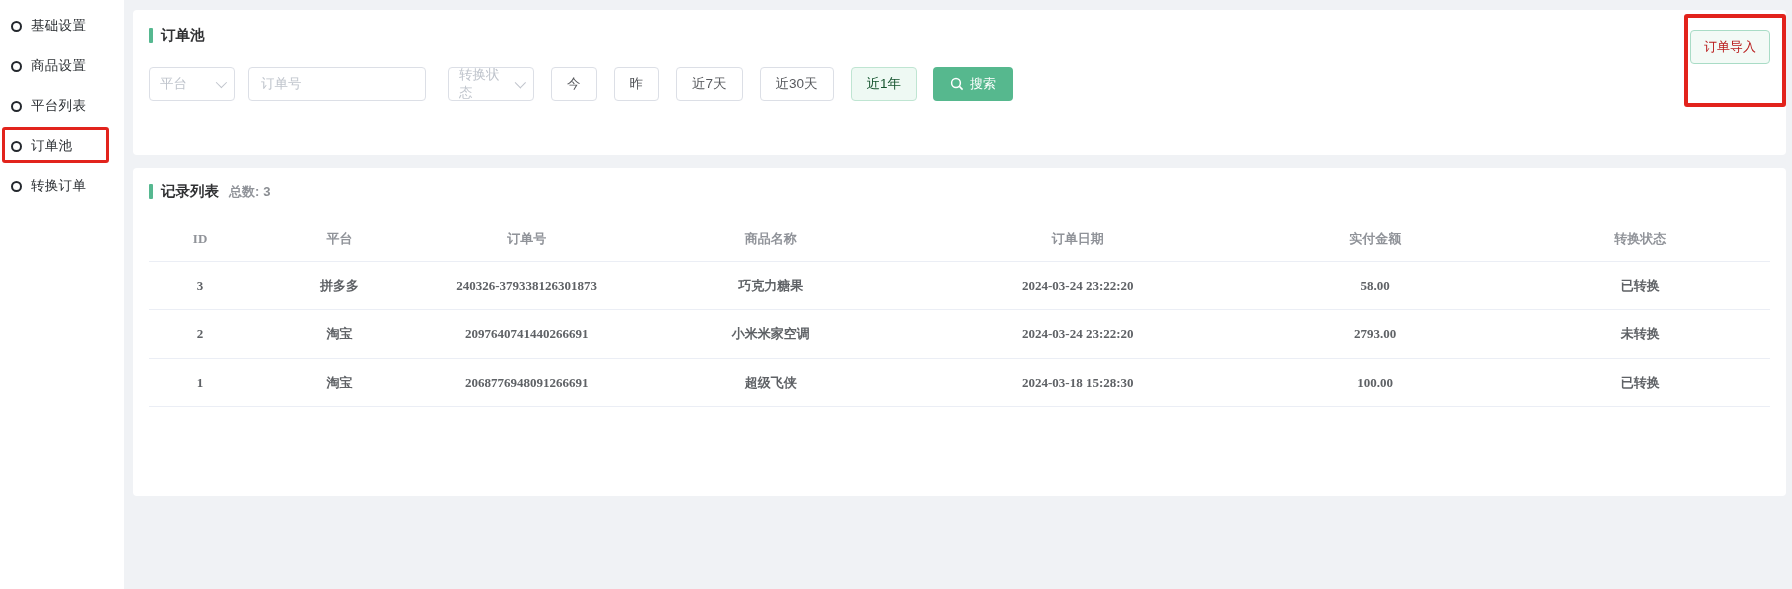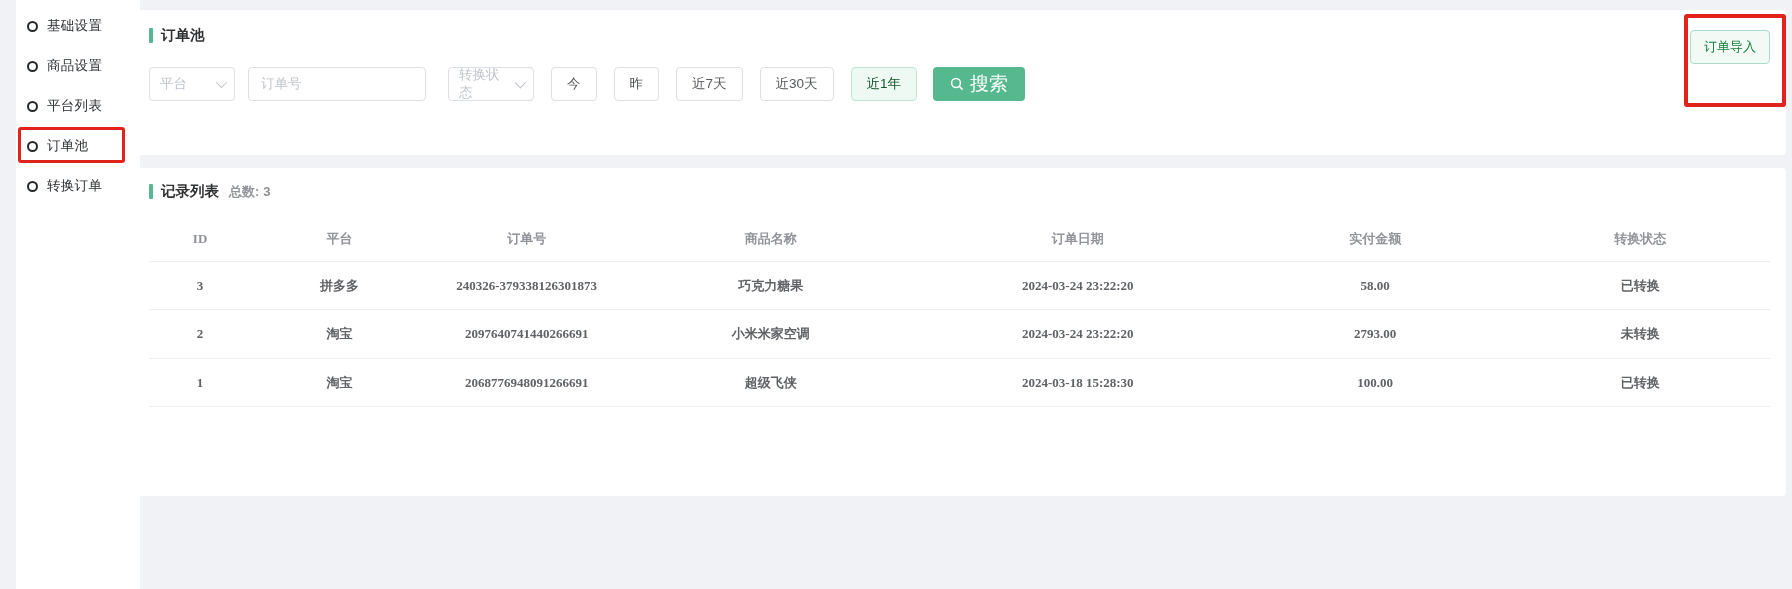--- a/index.html
+++ b/index.html
@@ -1,21 +1,21 @@
 <!DOCTYPE html>
 <html><head>
 <meta charset="utf-8">
 <style>
   * { box-sizing: border-box; margin: 0; padding: 0; }
   html,body { width:1792px; height:589px; }
   body { font-family: "Liberation Sans", "DejaVu Sans", sans-serif; background:#f0f2f5; overflow:hidden; }
   .screen { position:relative; width:1792px; height:589px; background:#f0f2f5; }
 
   
-  .sidebar { position:absolute; left:16px; top:0; width:124px; height:589px; background:#fff; padding-top:6px; }
+  .sidebar { position:absolute; left:0; top:0; width:124px; height:589px; background:#fff; padding-top:6px; }
   .sidebar-item { display:flex; align-items:center; height:40px; padding-left:11px; cursor:pointer; }
   .sidebar-dot { width:11px; height:11px; border:2px solid #24282e; border-radius:50%; flex:0 0 auto; }
   .sidebar-label { margin-left:9px; font-size:13.5px; color:#2b2f33; font-weight:500; letter-spacing:.3px; white-space:nowrap; }
 
   
   .main { position:absolute; left:133px; top:0; right:6px; bottom:0; }
   .card { background:#fff; border-radius:4px; }
   .filter-card { position:relative; margin-top:10px; height:145px; padding:16px 16px 0 16px; }
   .list-card  { position:relative; margin-top:13px; height:328px; padding:14px 16px 0 16px; }
 
@@ -34,25 +34,25 @@
   .input { width:178px; padding:0 12px; margin-left:13px; color:#bfc4cc; cursor:text; }
   .select2 { margin-left:22px; }
   .daterange { width:351px; margin-left:22px; padding:0 12px; color:#5f6368; cursor:pointer; }
   .clock-icon { margin-right:10px; display:flex; }
   .date-text { font-size:13.5px; color:#606266; }
   .date-sep { margin:0 14px; color:#606266; font-size:13.5px; }
   .quick-btn { height:34px; padding:0 15px; margin-left:17px; border:1px solid #dcdfe6; border-radius:4px;
                background:#fff; font-size:13.5px; color:#56585c; cursor:pointer; font-family:inherit; }
   .quick-btn.active { background:#eef9f3; border-color:#bfe5d2; color:#14532d; }
   .search-btn { height:34px; padding:0 17px; margin-left:16px; border:none; border-radius:4px; background:#56b88e;
-                color:#fff; font-size:19px; cursor:pointer; display:flex; align-items:center; font-family:inherit; }
+                color:#fff; font-size:13px; cursor:pointer; display:flex; align-items:center; font-family:inherit; }
   .search-btn .mag { margin-right:6px; display:flex; }
 
   .import-btn { position:absolute; top:20px; right:16px; height:34px; padding:0 13px; border:1px solid #a9dcc6;
-                border-radius:4px; background:#f3faf6; color:#15803d; font-size:13px; cursor:pointer; font-family:inherit; }
+                border-radius:4px; background:#f3faf6; color:#b91c1c; font-size:13px; cursor:pointer; font-family:inherit; }
 
   
   .table-wrap { margin-top:16px;font-family:Liberation Serif, serif; }
   table { width:100%; border-collapse:collapse; table-layout:fixed; }
   th { font-size:13px; color:#909399; font-weight:700; padding:13px 10px; border-bottom:1px solid #ebeef5; text-align:center; }
   td { font-size:13px; color:#5f6266; font-weight:700; padding:13px 10px; border-bottom:1px solid #ebeef5;
        text-align:center; vertical-align:middle; word-break:break-all; line-height:1.65; }
 
   
   .anno { position:absolute; border-style:solid; border-color:#e2231c; pointer-events:none; z-index:50; background:transparent; }

